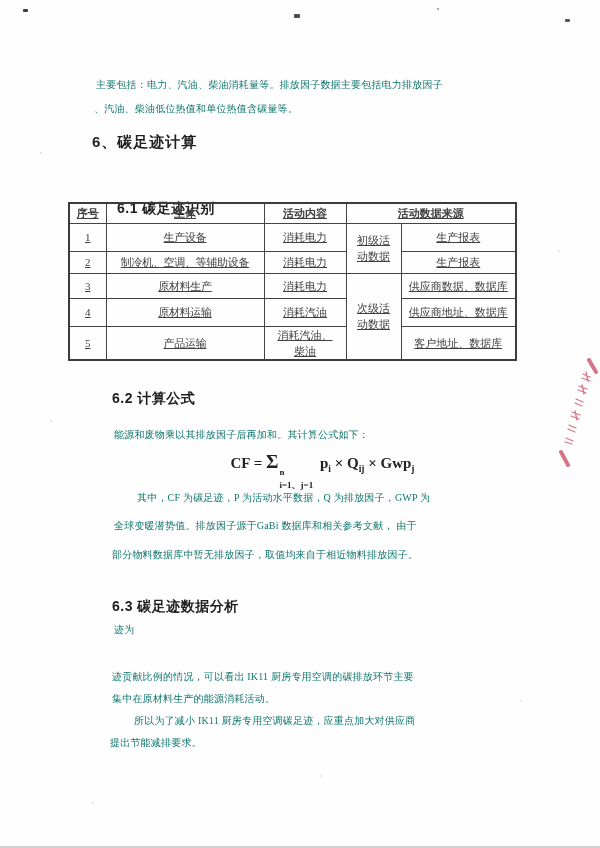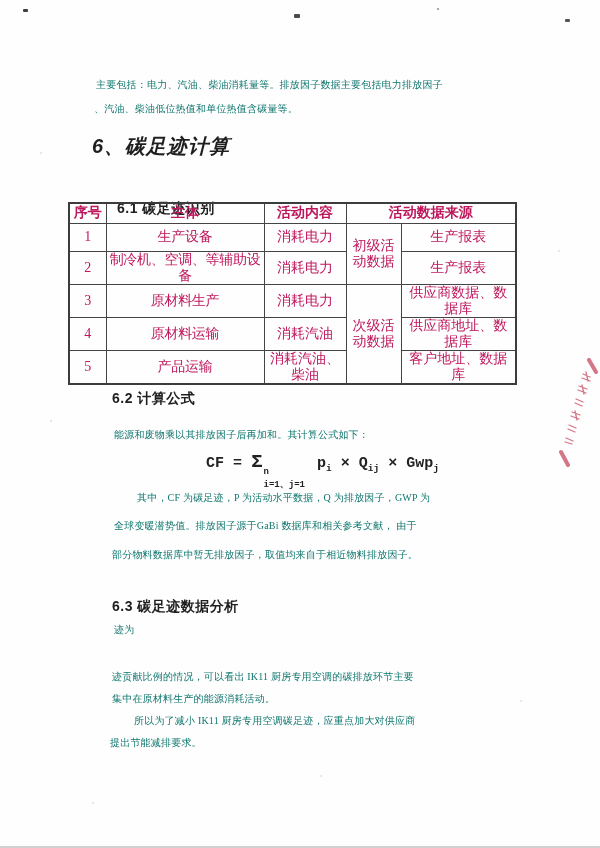--- a/index.html
+++ b/index.html
@@ -20,49 +20,50 @@
     letter-spacing:0.2px;
     color:#0f766e;
   }
   .heading{
     position:absolute;
     font-family:"Liberation Sans","DejaVu Sans",sans-serif;
     font-weight:700;
     color:#1f1f1f;
     white-space:nowrap;
   }
-  .h-main{font-size:20px;letter-spacing:1px;font-style:italic;}
+  .h-main{font-size:15px;letter-spacing:1px;}
   .h-sub{font-size:14px;letter-spacing:0.5px;margin-top:22px;}
   table.ident{
     position:absolute;
     left:68px;top:202px;
     width:447px;
     border-collapse:collapse;
     table-layout:fixed;
     border:2px solid #3c3c3c;
   }
   table.ident td{
     border:1px solid #444444;
-    font-size:14px;
+    font-size:11px;
     text-align:center;
     vertical-align:middle;
     padding:0 1px;
     white-space:pre-line;
     line-height:16px;
-    color:#be185d;
+    color:#404040;
+    text-decoration:underline;
   }
   table.ident tr.hdr td{font-weight:700;}
   td.subject{letter-spacing:-0.3px;}
   .formula{
     position:absolute;
     left:0;top:451px;width:575px;
     box-sizing:border-box;
     padding-left:70px;
     text-align:center;
-    font-family:Liberation Mono, monospace;
+    font-family:Liberation Serif, serif;
     font-size:15px;
     font-weight:600;
     color:#222222;
     white-space:nowrap;
   }
   .formula .sigma{font-size:19px;font-weight:600;}
   .formula .limits{
     display:inline-flex;
     flex-direction:column;
     justify-content:space-between;

